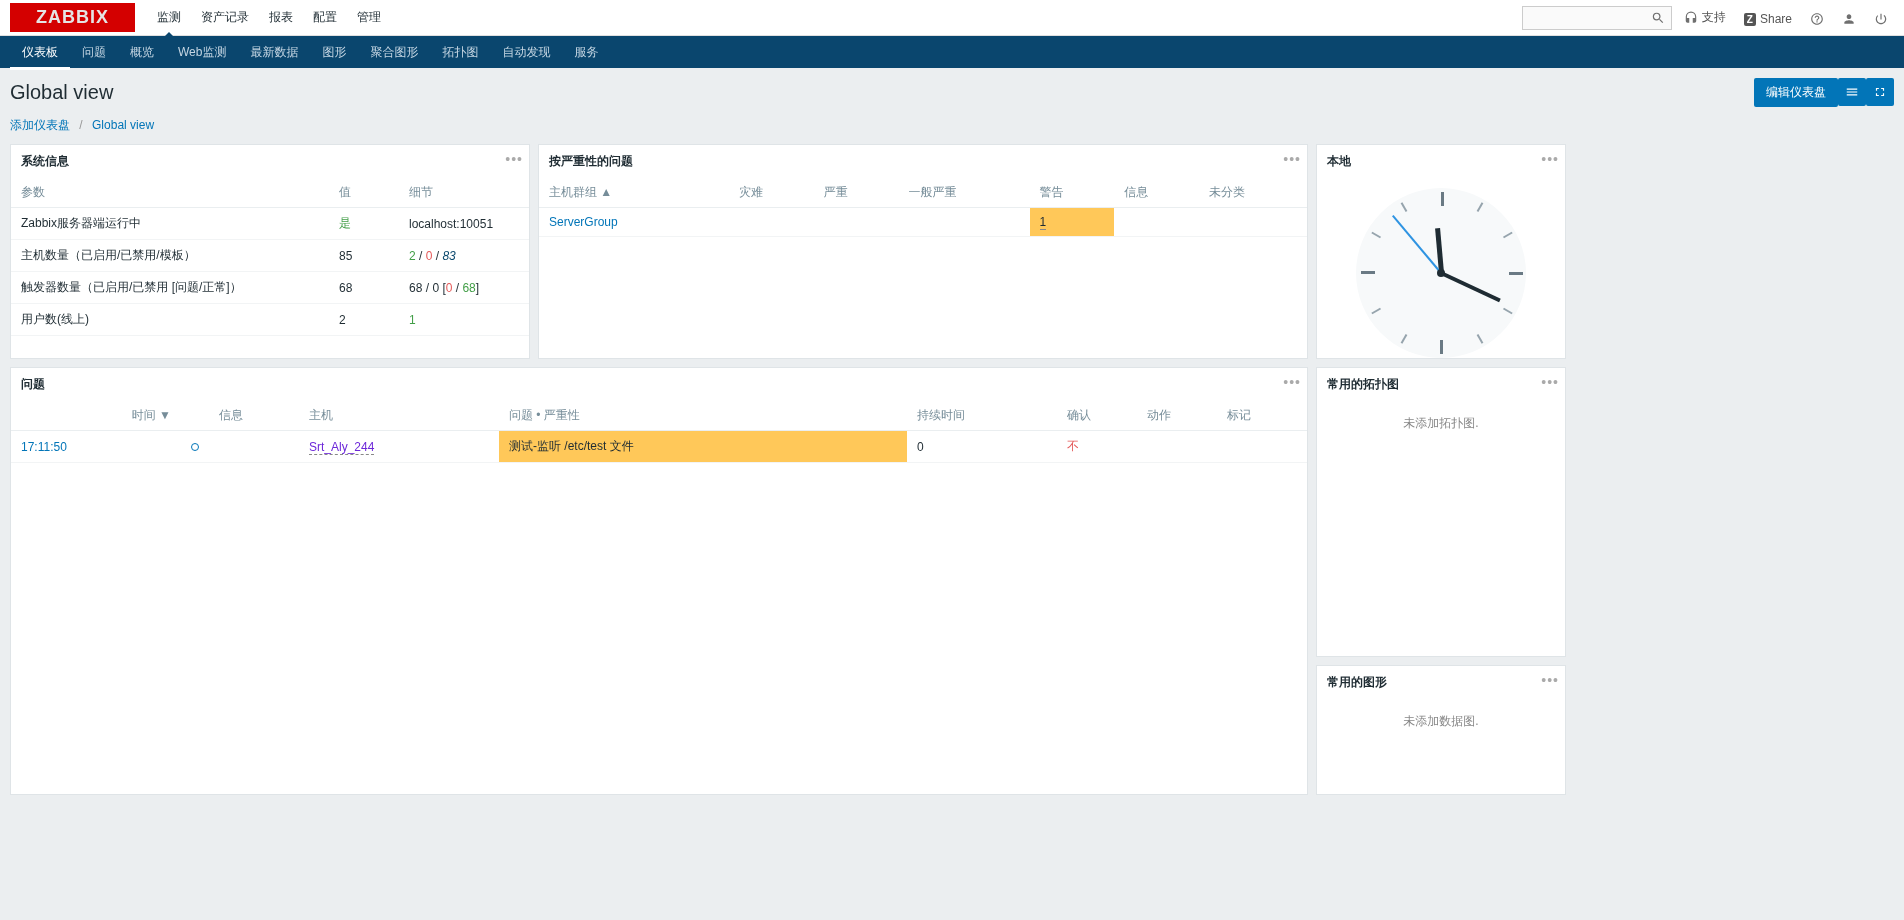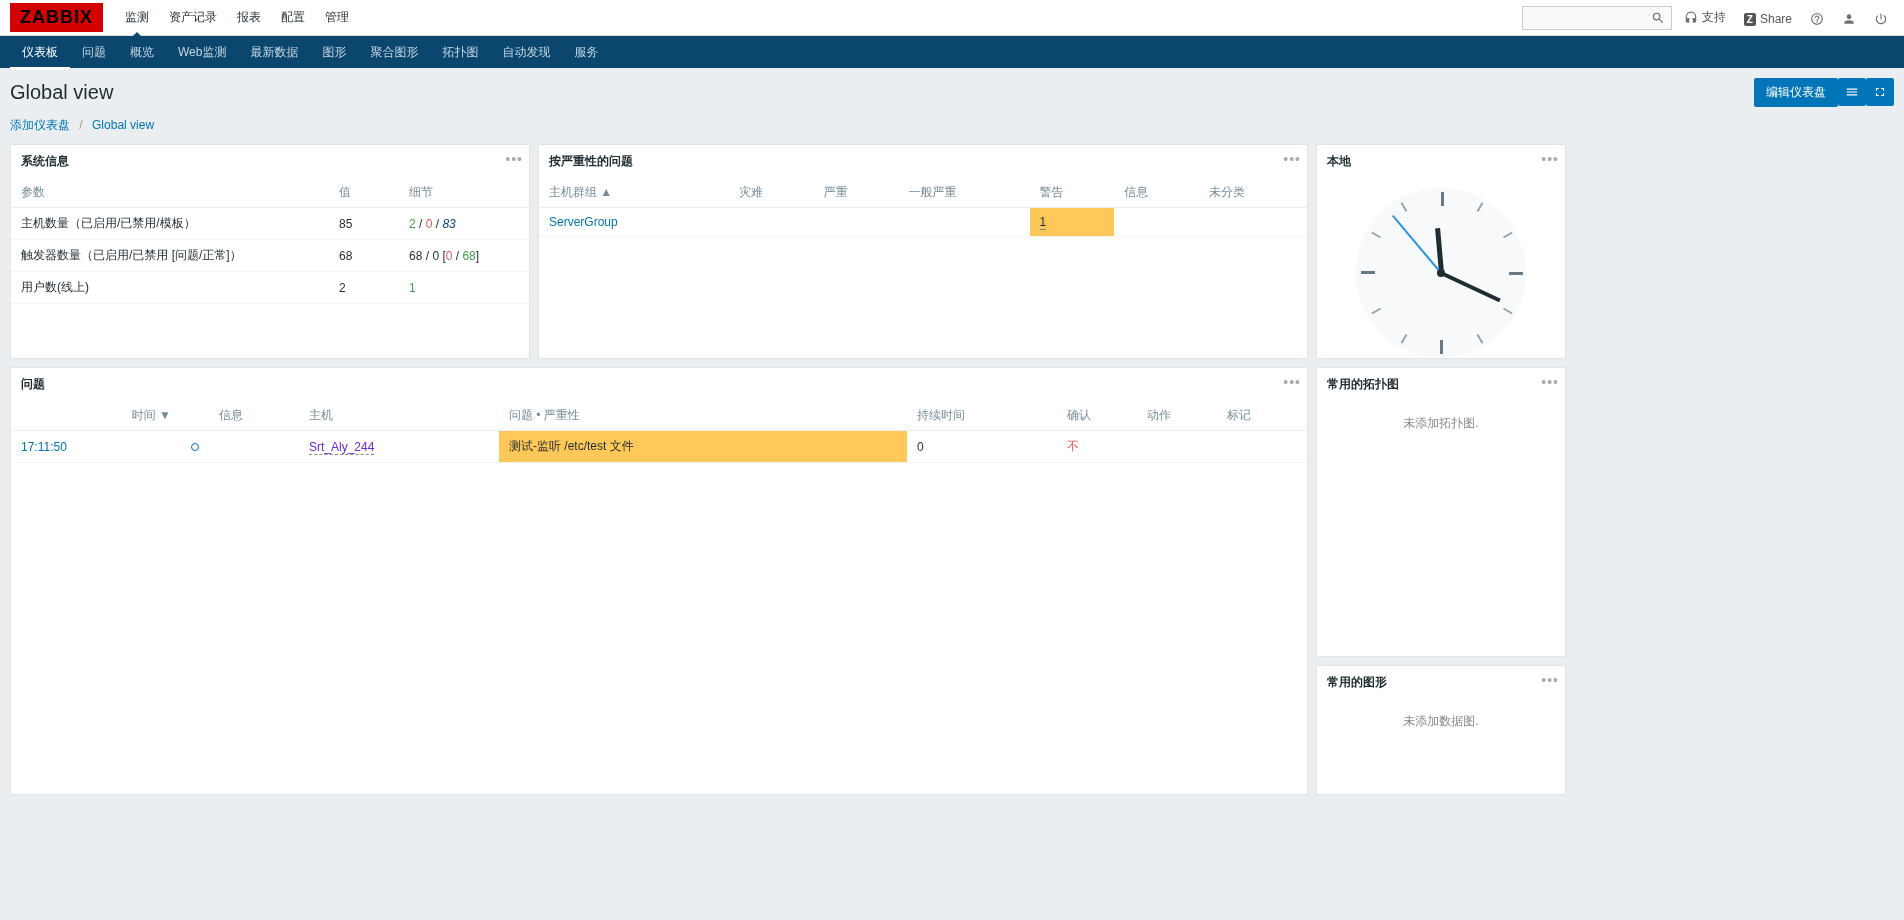--- a/index.html
+++ b/index.html
@@ -1,21 +1,21 @@
 <!DOCTYPE html>
 <html><head>
 <meta charset="utf-8">
 <style>
 * { box-sizing: border-box; margin: 0; padding: 0; }
 body { font-family: Arial, "Microsoft YaHei", sans-serif; font-size: 12px; color: #1f2c33; background: #ebeef0; width: 1904px; }
 a { color: #0275b8; text-decoration: none; }
 
 
 .topnav { background: #fff; height: 36px; display: flex; align-items: center; padding: 0 10px; border-bottom: 1px solid #e0e0e0; }
-.logo { background: #d40000; color: #000000; font-weight: bold; font-size: 18px; padding: 4px 10px; letter-spacing: 1px; margin-right: 12px; }
+.logo { background: #d40000; color: #e5e5e5; font-weight: bold; font-size: 18px; padding: 4px 26px; letter-spacing: 1px; margin-right: 12px; }
 .topnav-items { display: flex; gap: 0; }
 .topnav-item { padding: 10px 10px; color: #1f2c33; font-size: 12px; cursor: pointer; position: relative; }
 .topnav-item.active::after { content:''; position:absolute; bottom:-1px; left:50%; transform:translateX(-50%); border:5px solid transparent; border-bottom-color:#0a466e; }
 .topnav-right { margin-left: auto; display: flex; align-items: flex-end; gap: 6px; }
 .searchbox { width: 150px; height: 24px; border: 1px solid #ccc; background:#fafafa; display:flex; align-items:center; padding:0 6px; }
 .searchbox input { border:none; outline:none; background:transparent; width:100%; font-size:12px; }
 .topbtn { display:flex; align-items:center; gap:4px; padding:4px 6px; color:#555; cursor:pointer; font-size:12px; }
 .topbtn svg { width:14px; height:14px; }
 .icon-plain { width:16px; height:16px; fill:#6f6f6f; }
 
@@ -171,20 +171,25 @@
     <div class="widget-body">
       <table class="list">
         <thead>
             <tr>
           <th>参数</th>
           <th style="width:70px">值</th>
           <th style="width:130px">细节</th>
         </tr>
           </thead>
         <tbody id="sysinfo-body">
+            <tr>
+              <td>Zabbix服务器端运行中</td>
+              <td class="green">是</td>
+              <td>localhost:10051</td>
+            </tr>
             <tr>
               <td>主机数量（已启用/已禁用/模板）</td>
               <td>85</td>
               <td><span class="green">2</span><span> / </span><span class="red">0</span><span> / </span><span class="grey">83</span></td>
             </tr>
             <tr>
               <td>触发器数量（已启用/已禁用 [问题/正常]）</td>
               <td>68</td>
               <td><span>68</span><span> / </span><span>0</span><span> [</span><span class="red">0</span><span> / </span><span class="green">68</span><span>]</span></td>
             </tr>

